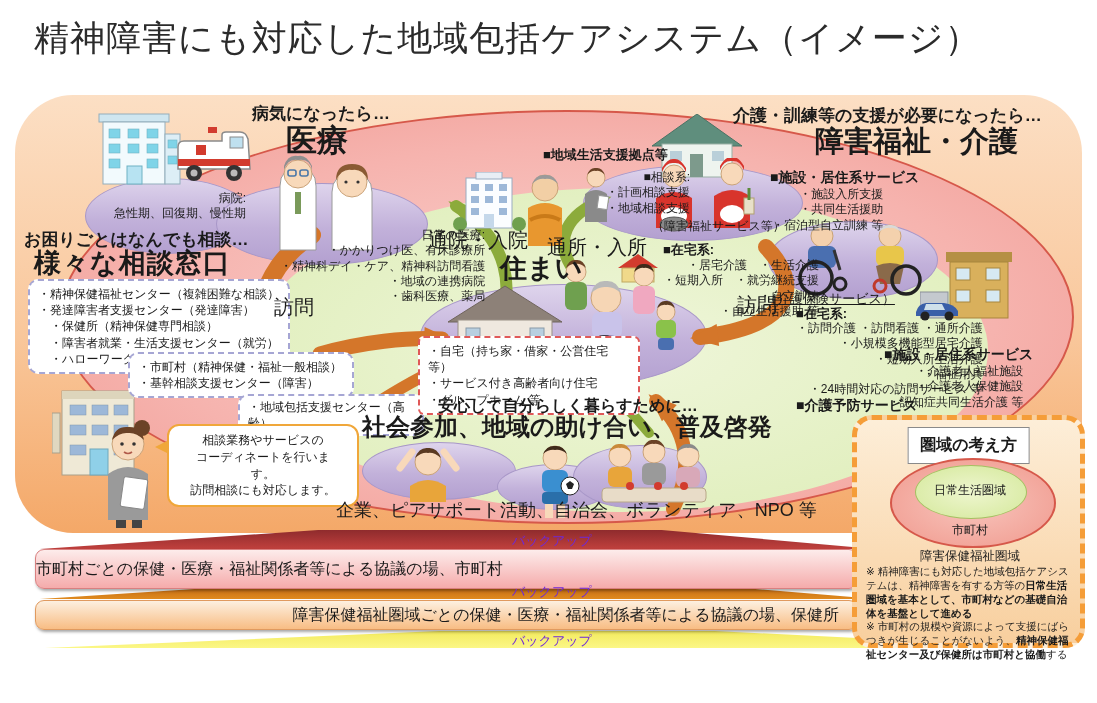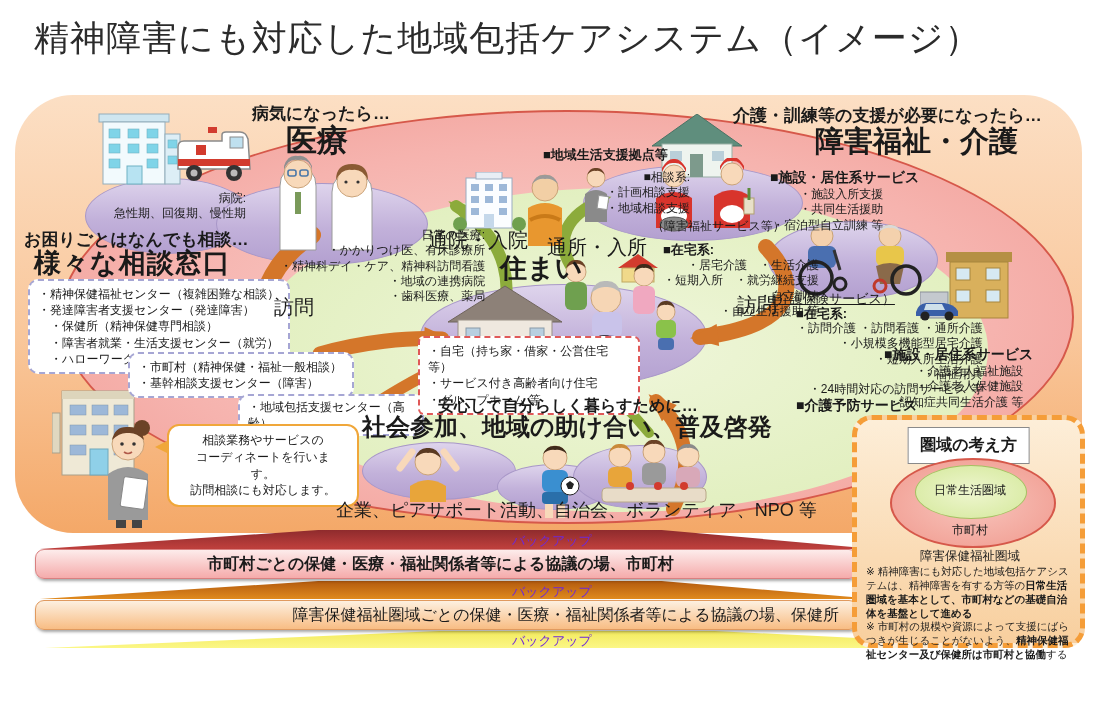--- a/index.html
+++ b/index.html
@@ -392,22 +392,22 @@
     <div class="txt" style="left:0;top:128px;width:226px;text-align:center;font-size:12.5px;">障害保健福祉圏域</div>
     <div class="rb-note" style="top:145px;">
       <span>※ 精神障害にも対応した地域包括ケアシステムは、精神障害を有する方等の</span><b>日常生活圏域を基本として、市町村などの基礎自治体を基盤として進める</b><br>
       <span>※ 市町村の規模や資源によって支援にばらつきが生じることがないよう、</span><b>精神保健福祉センター及び保健所は市町村と協働</b><span>する</span>
     </div>
   </div>
 
   <div class="banner" style="left:40px;top:530px;width:818px;height:19px;background:linear-gradient(180deg,#8f2b2d,#c0403d);
               clip-path:polygon(0 100%,34% 0,76% 0,100% 92%,100% 100%,0 100%);"></div>
   <div class="banner-label" style="left:512px;top:532px;">バックアップ</div>
-  <div class="bar" style="left:35px;top:549px;width:823px;height:30px;background:linear-gradient(180deg,#fdeceb 0%,#f5abab 100%);
-              border:1.5px solid #d98080;justify-content:center;padding-right:12px;box-sizing:border-box;font-weight:bold;">
+  <div class="bar" style="left:35px;top:549px;width:823px;height:40px;background:linear-gradient(180deg,#fdeceb 0%,#f5abab 100%);
+              border:1.5px solid #d98080;justify-content:flex-start;padding-right:12px;box-sizing:border-box;">
     <span>市町村ごとの保健・医療・福祉関係者等による協議の場、市町村</span>
   </div>
 
   <div class="banner" style="left:40px;top:581px;width:818px;height:18px;background:linear-gradient(180deg,#b35a0e,#e08a1e);
               clip-path:polygon(0 100%,34% 0,76% 0,100% 92%,100% 100%,0 100%);"></div>
   <div class="banner-label" style="left:512px;top:583px;">バックアップ</div>
   <div class="bar" style="left:35px;top:600px;width:823px;height:30px;background:linear-gradient(180deg,#fdf0e0 0%,#f8bd84 100%);
               border:1.5px solid #e09a5f;justify-content:flex-end;padding-right:18px;box-sizing:border-box;">
     <span>障害保健福祉圏域ごとの保健・医療・福祉関係者等による協議の場、保健所</span>
   </div>

